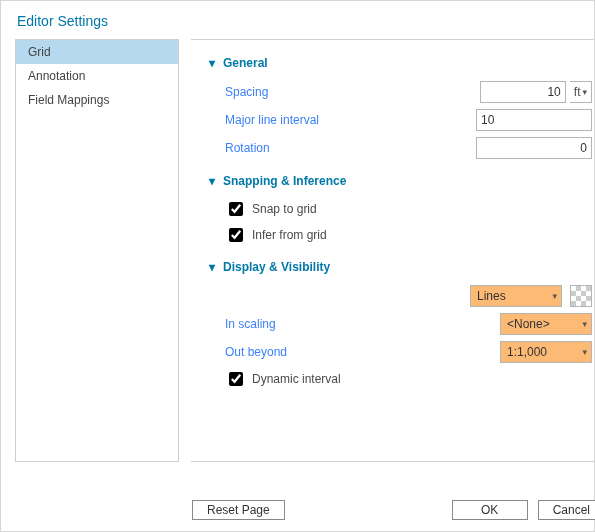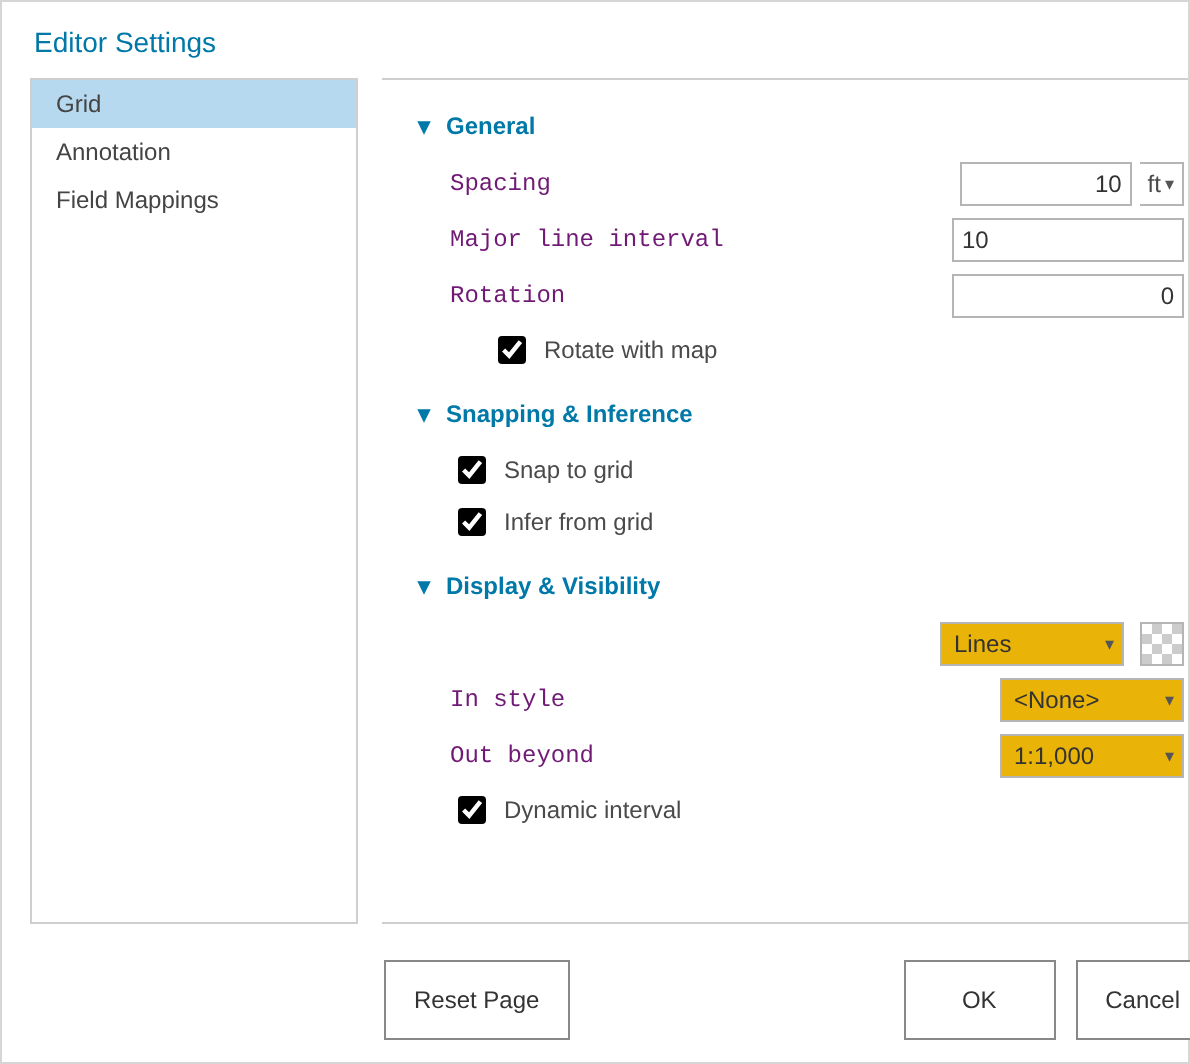--- a/index.html
+++ b/index.html
@@ -71,22 +71,21 @@
     width: 10px;
   }
   .row {
     display: flex;
     align-items: center;
     margin: 4px 0 4px 16px;
     height: 24px;
   }
   .row-label {
     width: 150px;
-    color: #701a75;
-    font-family: Liberation Mono, monospace;
+    color: #3b82f6;
   }
   .row-controls {
     margin-left: auto;
     display: flex;
     align-items: center;
     gap: 4px;
     padding-right: 2px;
     padding-left: 44px;
   }
   input.text-input {
@@ -112,21 +111,21 @@
     cursor: pointer;
   }
   .dd {
     border: 1px solid #b5b5b5;
     height: 22px;
     display: flex;
     align-items: center;
     justify-content: space-between;
     padding: 0 4px 0 6px;
     width: 92px;
-    background: #eab308;
+    background: #fdba74;
     color: #333;
     cursor: pointer;
   }
   .dd .caret {
     font-size: 9px;
     color: #555;
   }
   .check-row {
     display: flex;
     align-items: center;
@@ -154,21 +153,21 @@
     bottom: 12px;
     left: 0;
     right: 0;
     display: flex;
     align-items: center;
     padding: 0 0 0 192px;
   }
   .btn {
     border: 1px solid #888;
     background: #fff;
-    height: 40px;
+    height: 20px;
     min-width: 76px;
     padding: 0 14px;
     font-family: inherit;
     font-size: 12px;
     color: #333;
     cursor: pointer;
   }
   .footer .spacer { flex: 1; }
   .footer .btn + .btn { margin-left: 10px; }
 </style>
@@ -217,24 +216,20 @@
         </span>
       </div>
 
       <div class="row">
         <span class="row-label">Rotation</span>
         <span class="row-controls">
           <input class="text-input" style="width: 116px;" value="0">
         </span>
       </div>
 
-      <div class="check-row indent">
-        <input type="checkbox" checked="" style="">
-        <span>Rotate with map</span>
-      </div>
 
       <div class="section-header" style="margin-top:14px">
         <span class="chev">▾</span>
         <span>Snapping &amp; Inference</span>
       </div>
 
       <div class="check-row">
         <input type="checkbox" checked="" style="">
         <span>Snap to grid</span>
       </div>
@@ -252,21 +247,21 @@
         <span class="row-controls">
           <span class="dd">
             <span>Lines</span>
             <span class="caret">▾</span>
           </span>
           <span class="swatch"></span>
         </span>
       </div>
 
       <div class="row">
-        <span class="row-label">In style</span>
+        <span class="row-label">In scaling</span>
         <span class="row-controls">
           <span class="dd">
             <span>&lt;None&gt;</span>
             <span class="caret">▾</span>
           </span>
         </span>
       </div>
 
       <div class="row">
         <span class="row-label">Out beyond</span>

